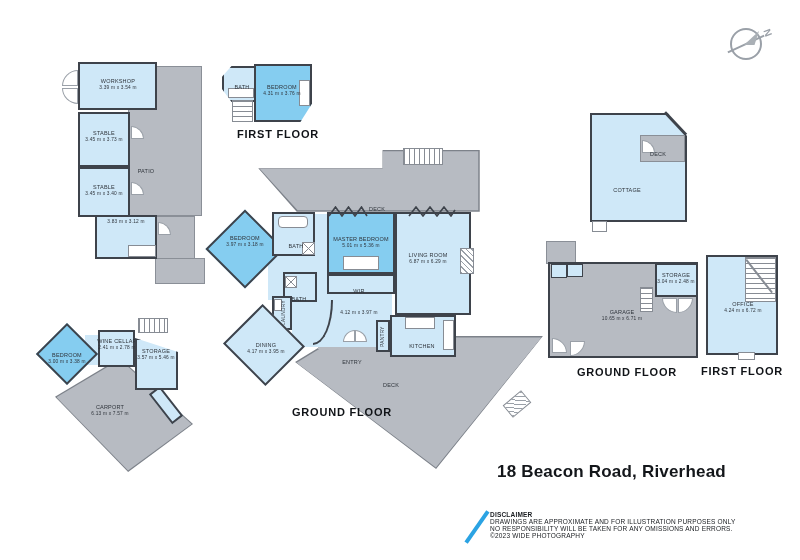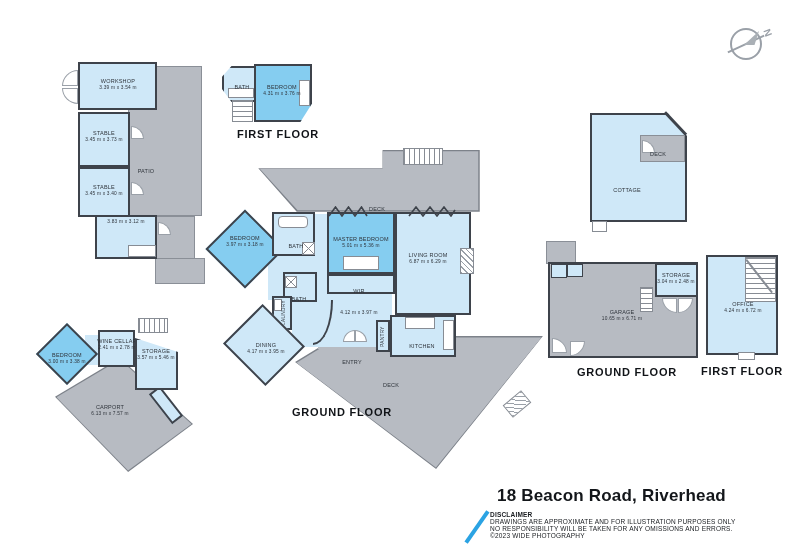--- a/index.html
+++ b/index.html
@@ -250,21 +250,21 @@
   <div class="lbl" style="left:82px;top:404px;width:56px;">
     <span class="nm">CARPORT</span>
     <span class="dm">6.13 m x 7.57 m</span>
     </div>
 
   <div class="abs" style="left:730px;top:28px;width:32px;height:32px;border:2px solid #9aa0a8;border-radius:50%;"></div>
   <div class="abs" style="left:726px;top:43px;width:40px;height:2px;background:#9aa0a8;transform:rotate(-25deg);"></div>
   <div class="abs" style="left:744px;top:31px;width:15px;height:14px;background:#aab0b6;clip-path:polygon(100% 0,0 100%,70% 100%);"></div>
   <div class="abs" style="left:762px;top:29px;width:12px;height:12px;font-size:10px;font-weight:bold;color:#9aa0a8;transform:rotate(70deg);">N</div>
 
-  <div class="title" style="left:497px;top:486px;">18 Beacon Road, Riverhead</div>
+  <div class="title" style="left:497px;top:462px;">18 Beacon Road, Riverhead</div>
   <div class="abs" style="left:458px;top:525px;width:38px;height:4px;background:#2ba3e3;transform:rotate(-55deg);"></div>
   <div class="disc" style="left:490px;top:511px;width:280px;">
     <b>DISCLAIMER</b>
     <span style="display:block;">DRAWINGS ARE APPROXIMATE AND FOR ILLUSTRATION PURPOSES ONLY</span>
     <span style="display:block;">NO RESPONSIBILITY WILL BE TAKEN FOR ANY OMISSIONS AND ERRORS.</span>
     <span style="display:block;">©2023 WIDE PHOTOGRAPHY</span>
   </div>
 
 </div>
 

